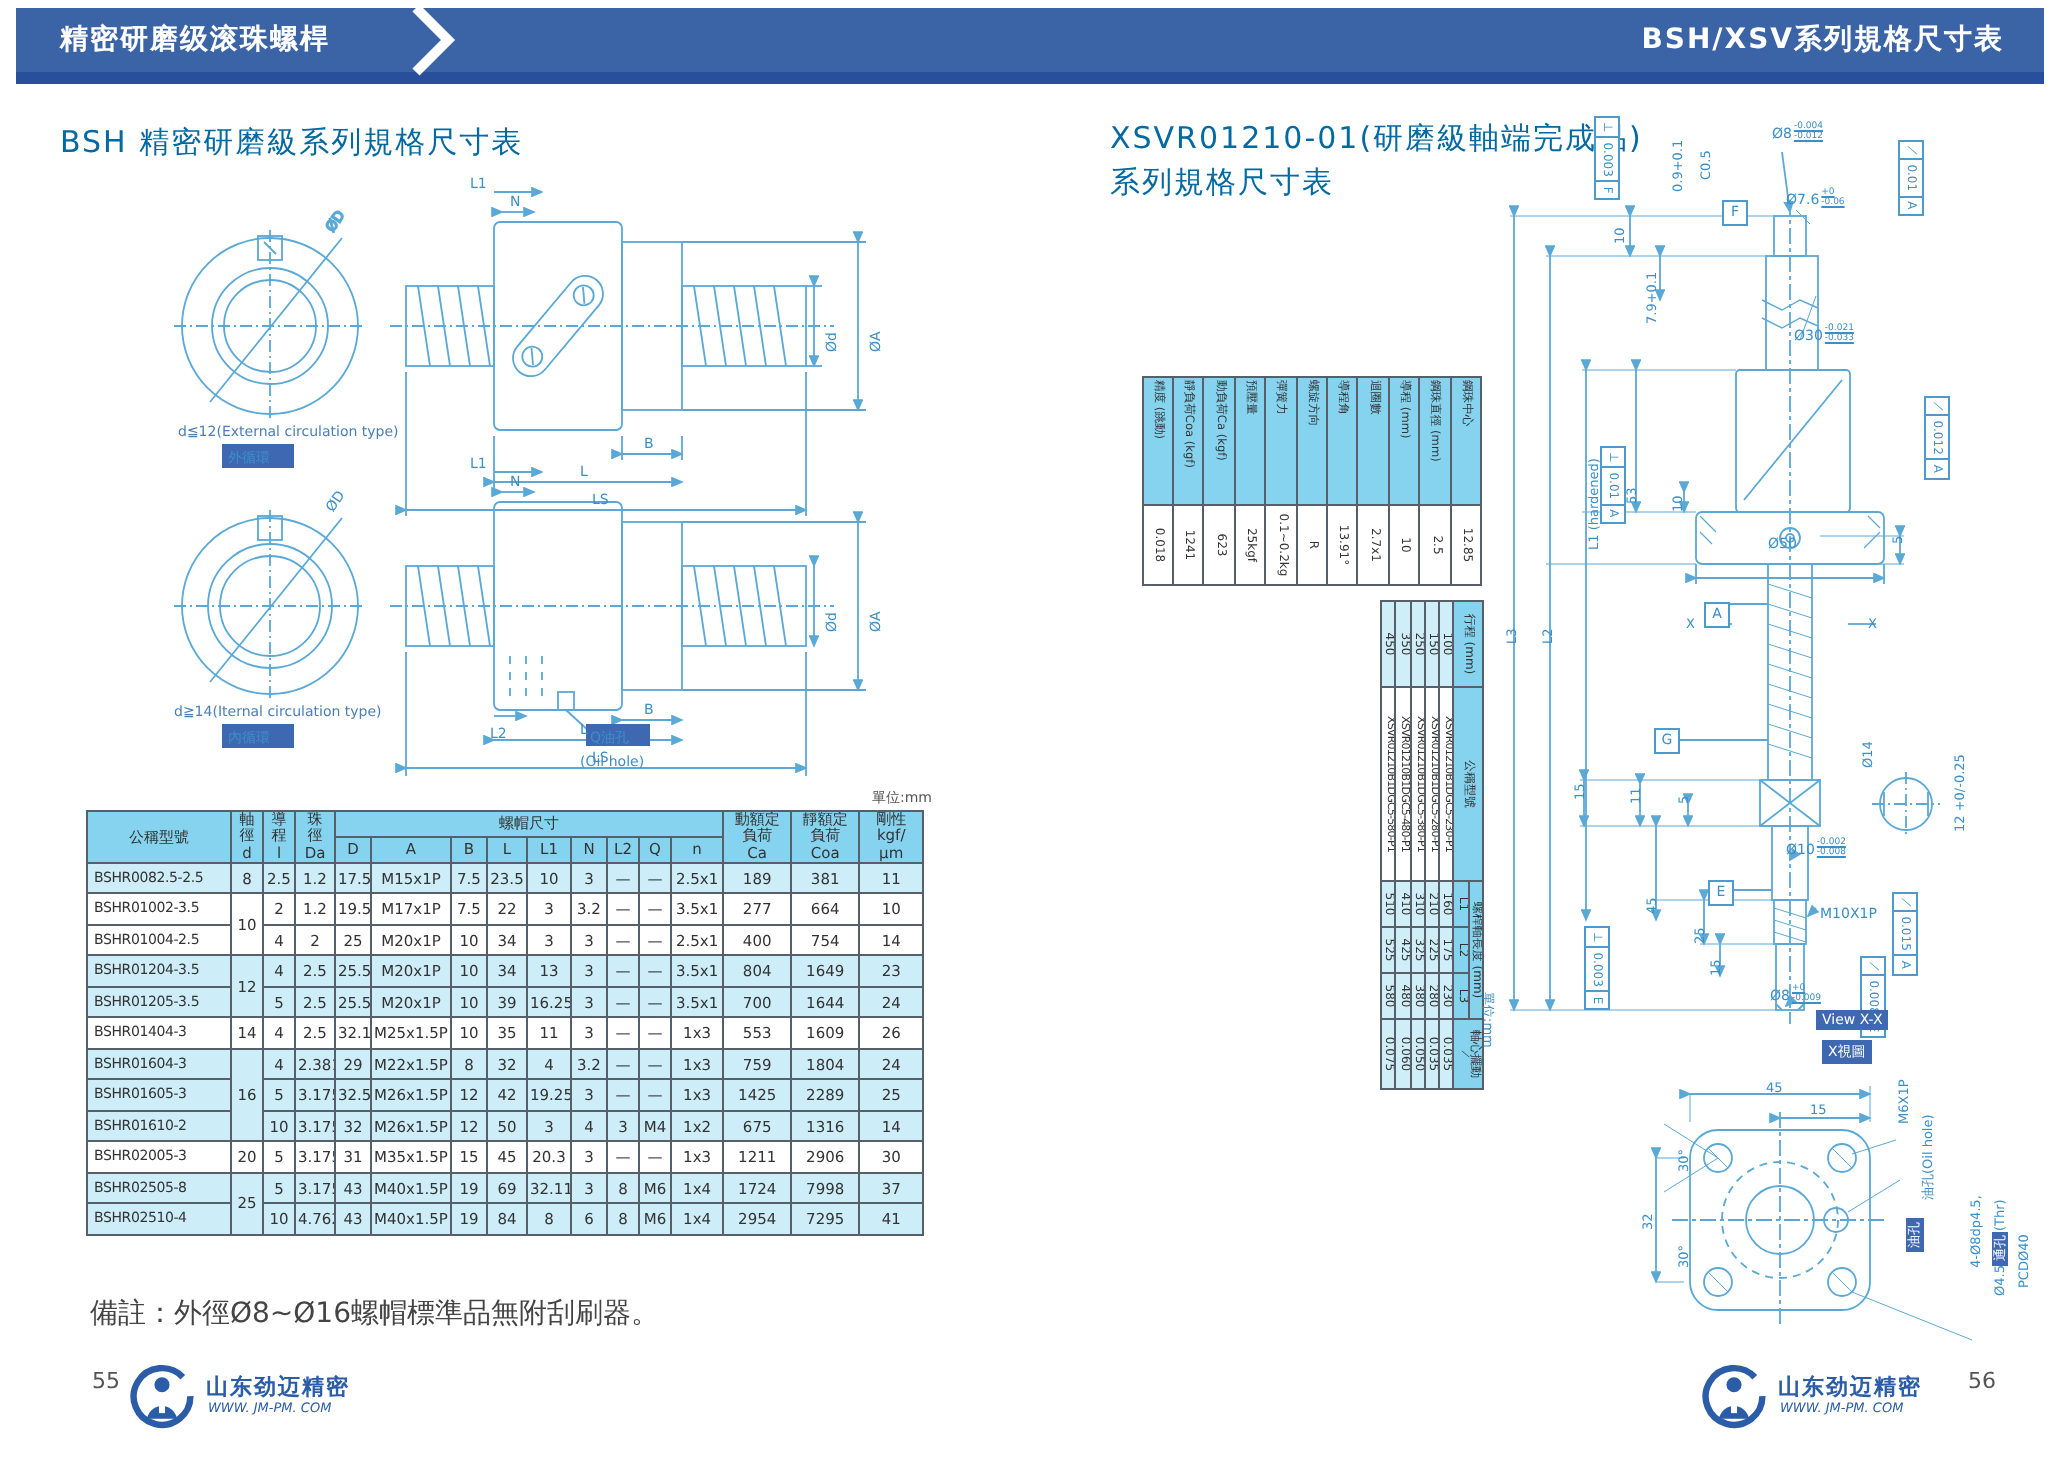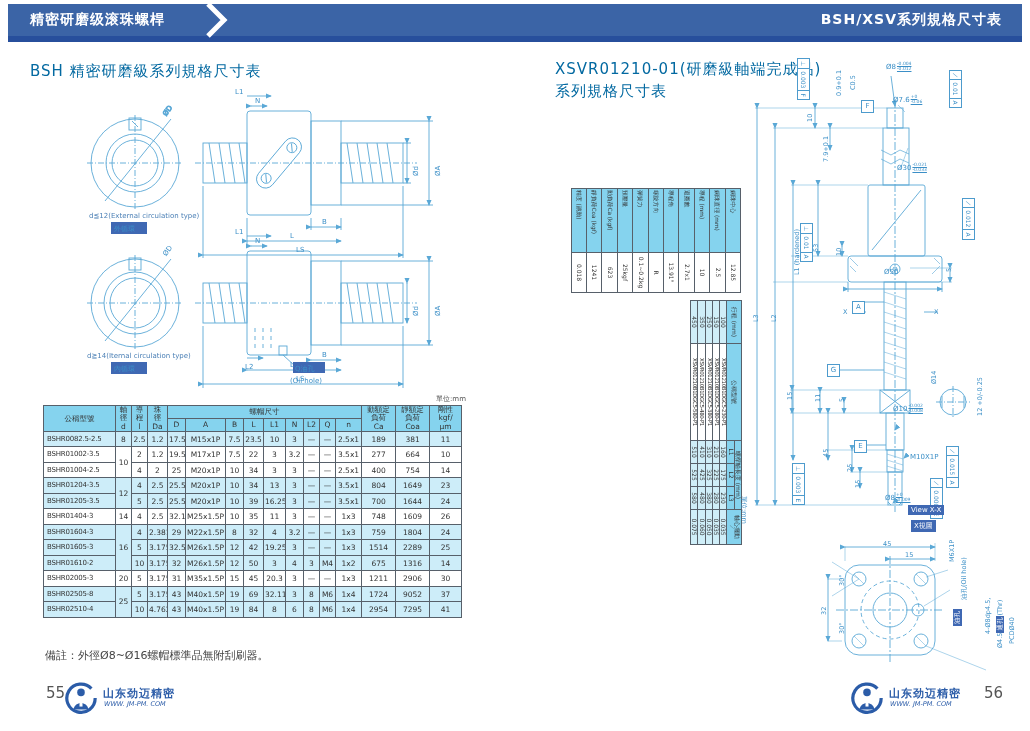--- a/index.html
+++ b/index.html
@@ -17,21 +17,21 @@
   .unit{position:absolute;font-size:7px;color:#555}
   
   table{border-collapse:collapse;table-layout:fixed}
   #ltable{position:absolute;left:43px;top:405px;width:418px;font-size:7.5px}
   #ltable th,#ltable td{border:1px solid #57606a;padding:0 1px;text-align:center;line-height:1.2;overflow:hidden}
   #ltable th{background:#85d3ee;font-weight:normal;font-size:7.5px}
   #ltable .pre{white-space:pre-line;line-height:1.1}
   #ltable tbody td{height:14.5px;background:#fff}
   #ltable tbody tr.shade td{background:#cdedf9}
   #ltable td.model{text-align:left;padding-left:3px;font-size:7px;letter-spacing:-0.2px}
-  .note{position:absolute;left:45px;top:648px;font-size:11px;color:#444}
+  .note{position:absolute;left:45px;top:648px;font-size:14px;color:#444}
   
   .rot-wrap{position:absolute;transform:rotate(90deg);transform-origin:0 0}
   .rtab th,.rtab td{border:1px solid #57606a;padding:0 1px;line-height:1.05;overflow:hidden}
   .rtab th{background:#85d3ee;font-weight:normal}
   #spec{width:104px;font-size:6px}
   #spec th{text-align:left;height:14.4px;font-size:5.8px}
   #spec td{text-align:center;background:#fff}
   #mtab{width:244px;font-size:6px}
   #mtab th{font-size:6px;text-align:center}
   #mtab td{text-align:center}
@@ -49,21 +49,21 @@
         color:#3b8fc7;white-space:nowrap}
   .rcw{position:absolute;transform:rotate(90deg);transform-origin:0 0;font-size:6.5px;
         color:#3b8fc7;white-space:nowrap}
   .hlab{position:absolute;font-size:6.5px;color:#3b8fc7;white-space:nowrap}
   .tol{position:absolute;display:flex;align-items:center;color:#3b8fc7;white-space:nowrap}
   .tol b{font-weight:normal;font-size:7px}
   .tol i{display:flex;flex-direction:column;font-style:normal;font-size:4.5px;line-height:4.8px;margin-left:1px}
   .hl{background:#3f68b3;color:#fff;padding:0 2px}
   .hlbox{position:absolute;background:#3f68b3;color:#fff;font-size:7px;padding:1px 3px;white-space:nowrap}
   
-  .pageno{position:absolute;font-size:15px;color:#555}
+  .pageno{position:absolute;font-size:11px;color:#555}
   .logo{position:absolute;width:34px;height:34px}
   .logotext{position:absolute;color:#2b5ca8;font-size:11px;font-weight:bold;letter-spacing:1px}
   .logourl{position:absolute;color:#2b5ca8;font-size:6.5px;font-style:italic}
   svg text{fill:#3b8fc7;font-size:7px;font-family:"DejaVu Sans","Liberation Sans",sans-serif}
   svg .cap{fill:#4a7fb5}
 </style>
 </head>
 <body>
 
 <div class="band"></div>
@@ -339,21 +339,21 @@
         <td>2.5</td>
         <td>32.1</td>
         <td>M25x1.5P</td>
         <td>10</td>
         <td>35</td>
         <td>11</td>
         <td>3</td>
         <td>—</td>
         <td>—</td>
         <td>1x3</td>
-        <td>748</td>
+        <td>553</td>
         <td>1609</td>
         <td>26</td>
       </tr>
       <tr class="shade">
         <td class="model">BSHR01604-3</td>
         <td rowspan="3">16</td>
         <td>4</td>
         <td>2.381</td>
         <td>29</td>
         <td>M22x1.5P</td>
@@ -374,21 +374,21 @@
         <td>3.175</td>
         <td>32.5</td>
         <td>M26x1.5P</td>
         <td>12</td>
         <td>42</td>
         <td>19.25</td>
         <td>3</td>
         <td>—</td>
         <td>—</td>
         <td>1x3</td>
-        <td>1514</td>
+        <td>1425</td>
         <td>2289</td>
         <td>25</td>
       </tr>
       <tr class="shade">
         <td class="model">BSHR01610-2</td>
         <td>10</td>
         <td>3.175</td>
         <td>32</td>
         <td>M26x1.5P</td>
         <td>12</td>
@@ -428,21 +428,21 @@
         <td>43</td>
         <td>M40x1.5P</td>
         <td>19</td>
         <td>69</td>
         <td>32.11</td>
         <td>3</td>
         <td>8</td>
         <td>M6</td>
         <td>1x4</td>
         <td>1724</td>
-        <td>9052</td>
+        <td>7998</td>
         <td>37</td>
       </tr>
       <tr class="shade">
         <td class="model">BSHR02510-4</td>
         <td>10</td>
         <td>4.762</td>
         <td>43</td>
         <td>M40x1.5P</td>
         <td>19</td>
         <td>84</td>
@@ -762,21 +762,21 @@
 <span class="tol" style="left:897px;top:163px">
     <b>Ø30</b>
     <i>
       <u>-0.021</u>
       <u>-0.033</u>
     </i>
   </span>
 <span class="hlab" style="left:884px;top:268px;font-size:7px">Ø50</span>
 <span class="hlab" style="left:843px;top:308px">X</span>
 <span class="hlab" style="left:934px;top:308px">X</span>
-<span class="tol" style="left:893px;top:404px">
+<span class="tol" style="left:893px;top:420px">
     <b>Ø10</b>
     <i>
       <u>-0.002</u>
       <u>-0.008</u>
     </i>
   </span>
 <span class="hlab" style="left:910px;top:453px;font-size:7px">M10X1P</span>
 <span class="tol" style="left:885px;top:493px">
     <b>Ø8</b>
     <i>

